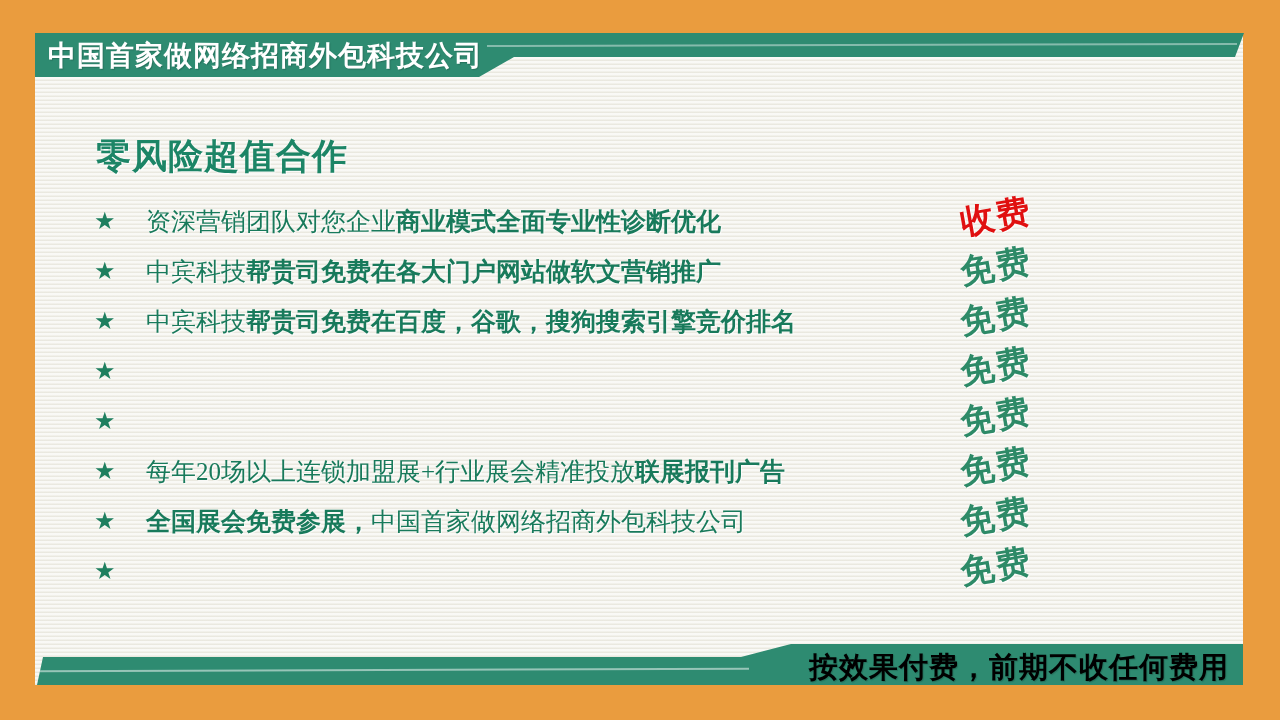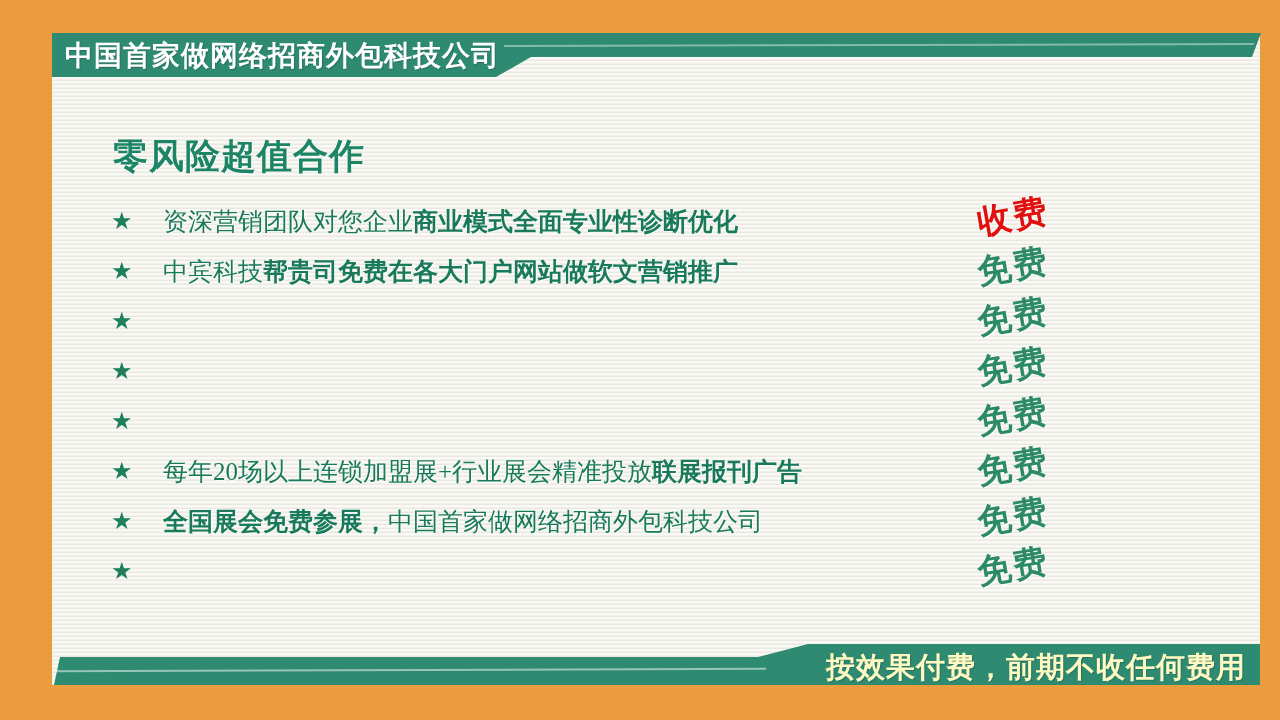--- a/index.html
+++ b/index.html
@@ -9,21 +9,21 @@
     --text-green:#187A5B;
     --title-green:#1C8566;
     --star-green:#1E7F5F;
     --tag-green:#2D8A67;
     --tag-red:#E01010;
   }
   *{margin:0;padding:0;box-sizing:border-box;}
   html,body{width:1280px;height:720px;overflow:hidden;}
   body{background:var(--bg);font-family:"Liberation Sans",sans-serif;position:relative;}
 
-  .slide{position:absolute;inset:0;margin-left:17px;}
+  .slide{position:absolute;inset:0;}
 
   
   .paper{
     position:absolute;left:35px;top:33px;width:1208px;height:652px;
     background-color:var(--paper);
     background-image:repeating-linear-gradient(180deg,
       rgba(255,255,255,0.55) 0px, rgba(255,255,255,0.55) 2px,
       rgba(221,219,206,0.38) 3px, rgba(221,219,206,0.38) 4px);
   }
 
@@ -85,21 +85,21 @@
     position:absolute;left:37px;top:644px;width:1206px;height:41px;
     background:var(--bar-green);
     clip-path:polygon(6px 13px,704px 13px,754px 0,1206px 0,1206px 41px,0 41px);
   }
   .bottombar-line{
     position:absolute;left:0;top:25px;width:712px;height:2px;
     background:rgba(255,255,255,0.5);transform:rotate(-0.2deg);
   }
   .bottombar-text{
     position:absolute;right:14px;top:4px;
-    font-size:29px;font-weight:700;color:#fef9c3;letter-spacing:1px;
+    font-size:29px;font-weight:700;color:#000000;letter-spacing:1px;
     text-shadow:1px 1px 1px rgba(0,0,0,0.18);
     font-family:"Liberation Sans",sans-serif;white-space:nowrap;
   }
 </style>
 </head>
 <body>
 
 <div class="slide">
   <div class="paper"></div>
 
@@ -114,20 +114,21 @@
       <div class="row">
         <span class="star">★</span>
         <span class="row-text"><span class="seg">资深营销团队对您企业</span><span class="seg bold">商业模式全面专业性诊断优化</span></span>
       </div>
       <div class="row">
         <span class="star">★</span>
         <span class="row-text"><span class="seg">中宾科技</span><span class="seg bold">帮贵司免费在各大门户网站做软文营销推广</span></span>
       </div>
       <div class="row">
         <span class="star">★</span>
+        <span class="row-text"><span class="seg">中宾科技</span><span class="seg bold">帮贵司免费在百度，谷歌，搜狗搜索引擎竞价排名</span></span>
       </div>
       <div class="row">
         <span class="star">★</span>
       </div>
       <div class="row">
         <span class="star">★</span>
       </div>
       <div class="row">
         <span class="star">★</span>
         <span class="row-text"><span class="seg">每年20场以上连锁加盟展+行业展会精准投放</span><span class="seg bold">联展报刊广告</span></span>

